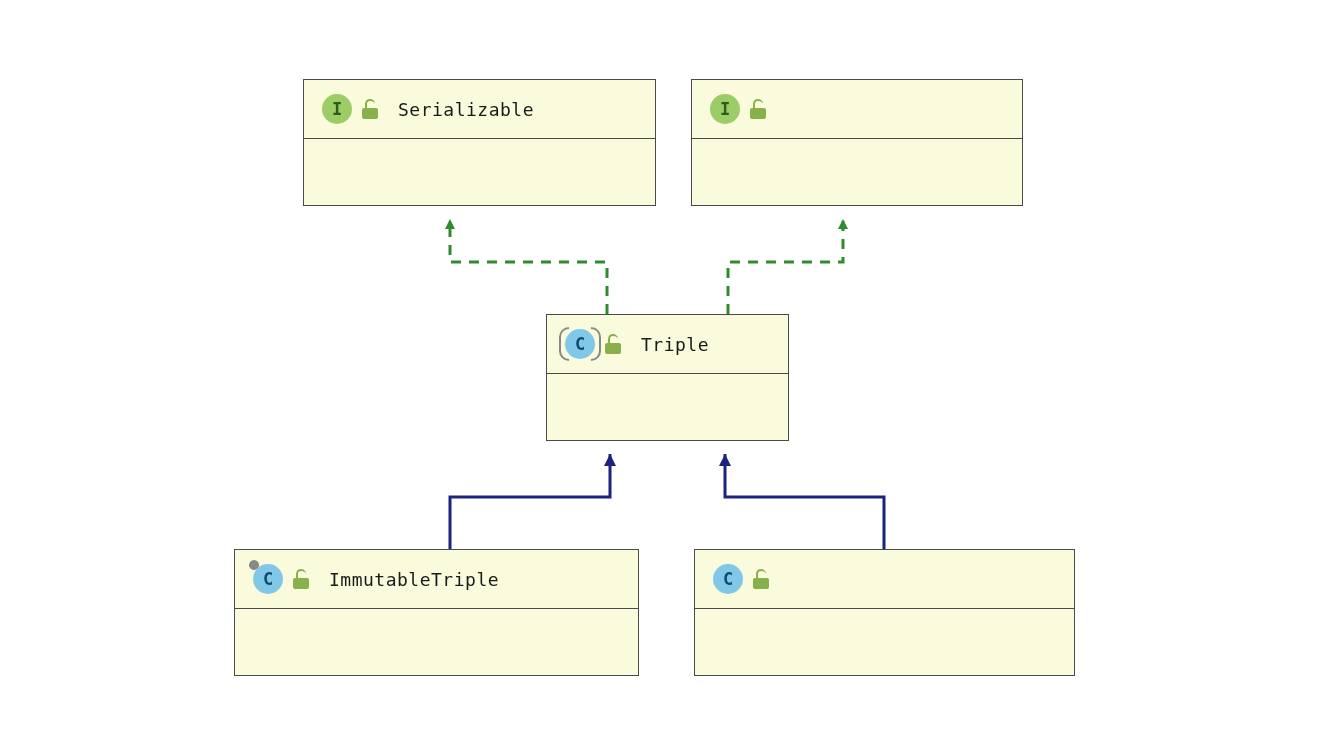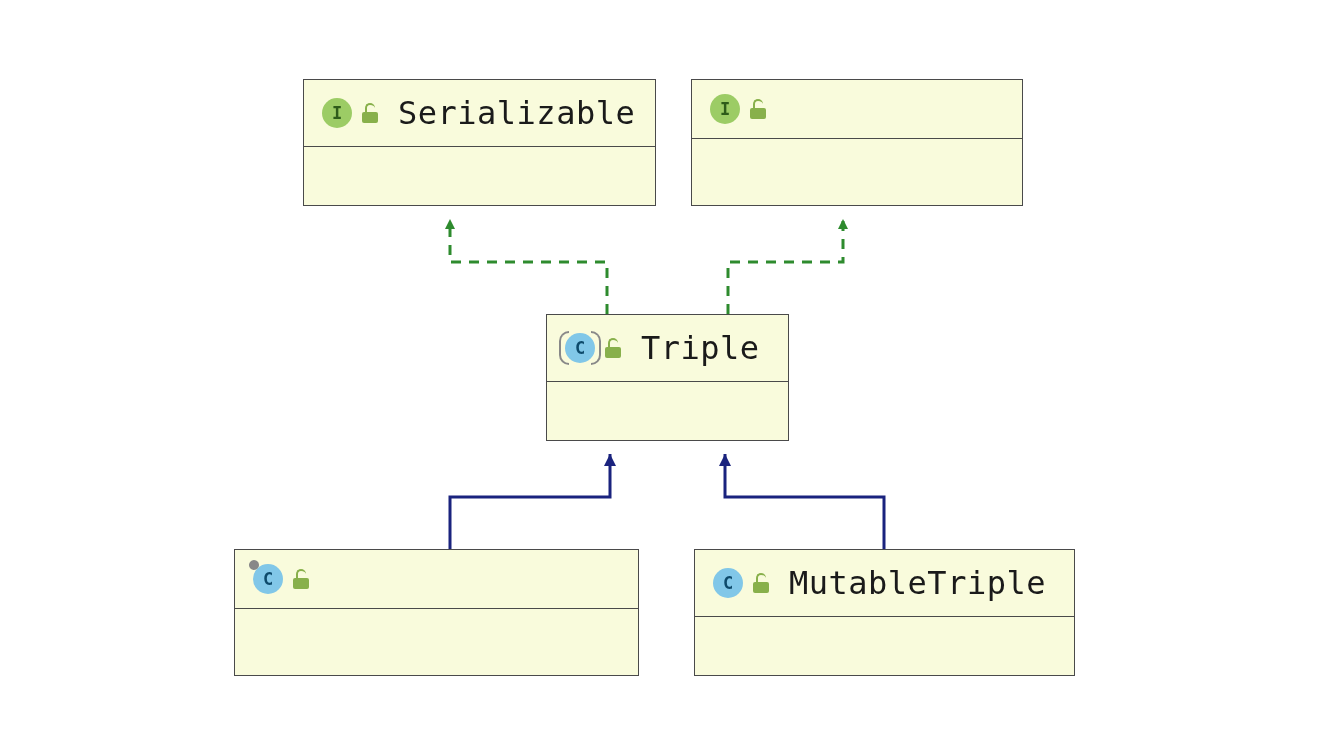--- a/index.html
+++ b/index.html
@@ -107,21 +107,21 @@
     content: '';
     position: absolute;
     bottom: 0;
     left: 0;
     width: 16px;
     height: 11px;
     background: #88b04b;
     border-radius: 2px;
   }
   .uml-name {
-    font-size: 32px;
+    font-size: 18px;
     letter-spacing: 0.5px;
     color: #1a1a1a;
     margin-left: 8px;
   }
   svg.connectors {
     position: absolute;
     top: 0;
     left: 0;
     width: 1336px;
     height: 730px;
@@ -177,26 +177,26 @@
     </div>
     <div class="uml-body"></div>
   </div>
 
   <div class="uml-box" style="left:234px; top:549px; width:405px; height:127px;">
     <div class="uml-header">
       <div class="type-badge class">C
         <span class="pin-overlay"></span>
       </div>
       <div class="lock-icon"></div>
+      <div class="uml-name">ImmutableTriple</div>
     </div>
     <div class="uml-body"></div>
   </div>
 
   <div class="uml-box" style="left:694px; top:549px; width:381px; height:127px;">
     <div class="uml-header">
       <div class="type-badge class">C</div>
       <div class="lock-icon"></div>
-      <div class="uml-name">MutableTriple</div>
     </div>
     <div class="uml-body"></div>
   </div>
 
 </div>
 
 </body></html>

